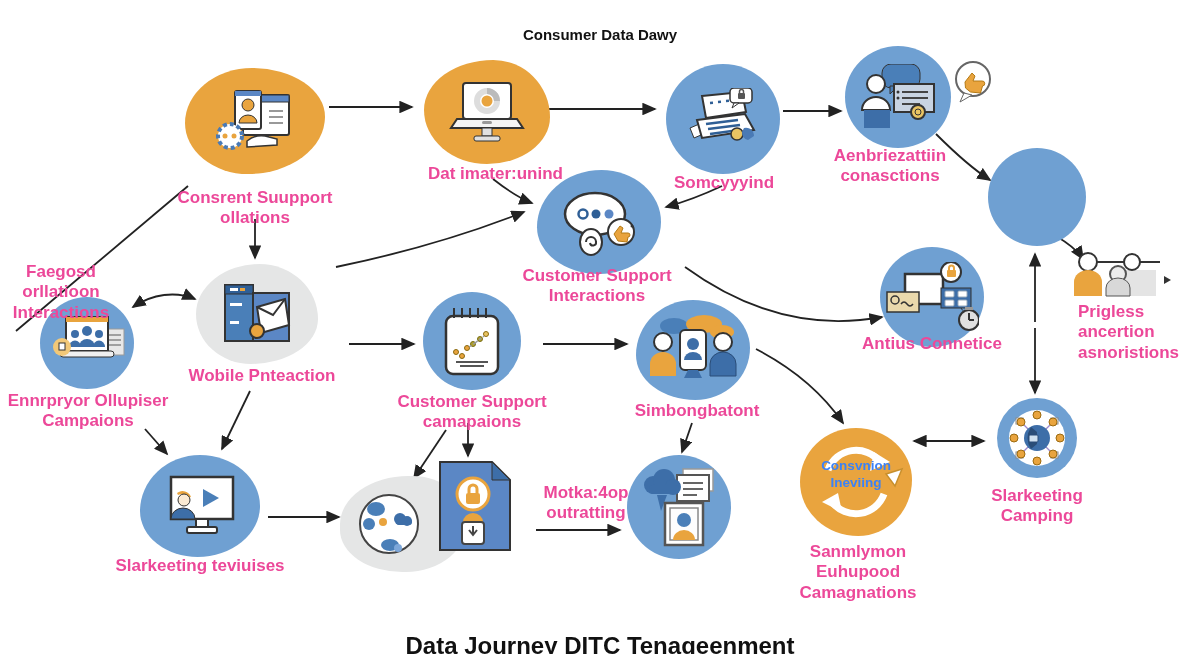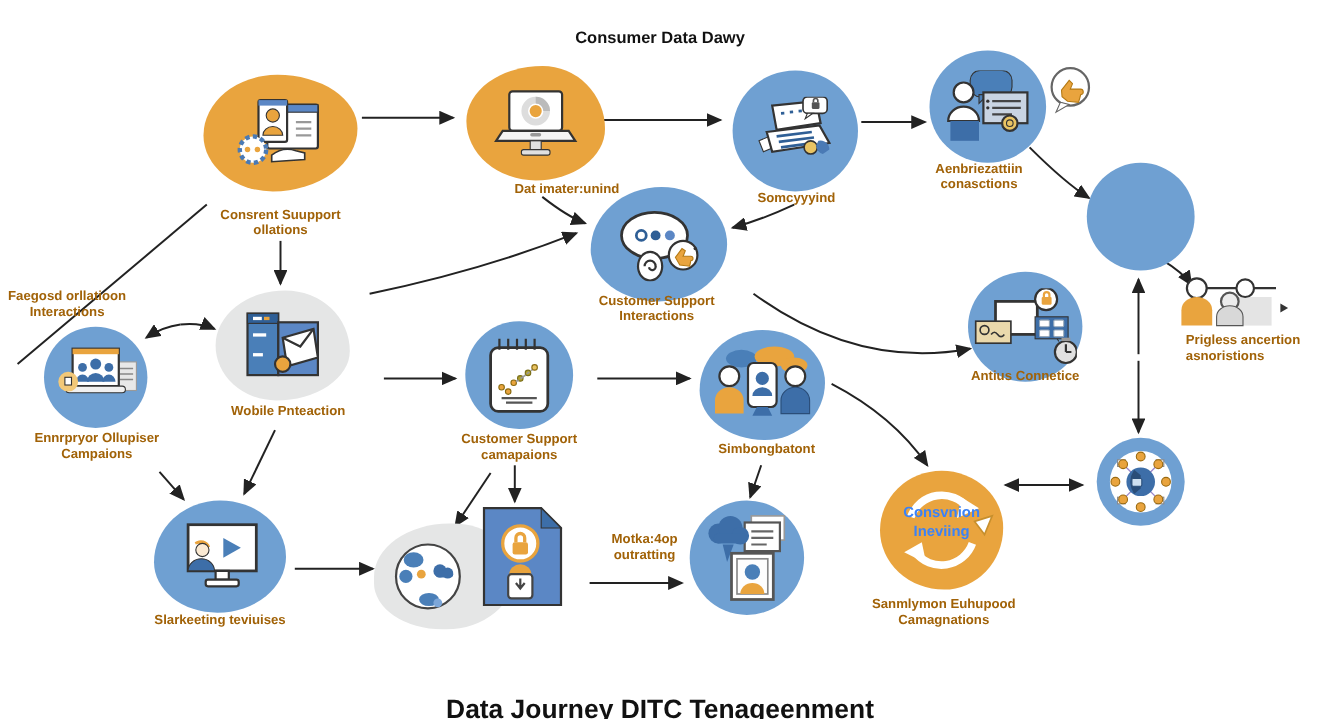--- a/index.html
+++ b/index.html
@@ -3,21 +3,21 @@
 <meta charset="utf-8">
 <style>
   html,body{margin:0;padding:0;background:#fff;}
   .canvas{position:relative;width:1200px;height:654px;background:#fff;overflow:hidden;
           font-family:"Liberation Sans",sans-serif;}
   .arrows{position:absolute;left:0;top:0;z-index:1;}
   .blob{position:absolute;display:flex;align-items:center;justify-content:center;z-index:2;}
   .orange{background:#E9A43E;}
   .blue{background:#6FA0D2;}
   .grayb{background:#E5E6E6;}
-  .label{position:absolute;z-index:3;font-weight:bold;font-size:12px;color:#a16207;
+  .label{position:absolute;z-index:3;font-weight:bold;font-size:17px;color:#ec4899;
          text-align:center;white-space:pre-line;line-height:1.2;}
   .label.left{text-align:left;}
   .title{position:absolute;z-index:3;font-weight:bold;color:#111;text-align:center;}
   .title.top{left:400px;top:26px;width:400px;font-size:15px;}
   .title.bottom{left:360px;top:632px;width:480px;font-size:24px;}
   .inner-text{position:absolute;z-index:4;font-weight:bold;font-size:13.5px;color:#3b82f6;
               text-align:center;white-space:pre-line;line-height:1.25;}
   .iconbox{position:absolute;z-index:2;}
   svg{display:block;}
 </style>
@@ -403,14 +403,16 @@
           <circle cx="36" cy="59" r="4"></circle>
           <circle cx="20" cy="52" r="4"></circle>
         <circle cx="13" cy="36" r="4"></circle>
           <circle cx="20" cy="20" r="4"></circle>
           <circle cx="36" cy="13" r="4"></circle>
           <circle cx="52" cy="20" r="4"></circle>
       </g>
       <rect x="28" y="33" width="9" height="7" rx="1" fill="#cfe0f0" stroke="#2a4d78"></rect>
     </svg>
   </div>
+  <div class="label" style="left:967px;top:486px;width:140px;">Slarkeeting
+Camping</div>
 
 </div>
 
 </body></html>

